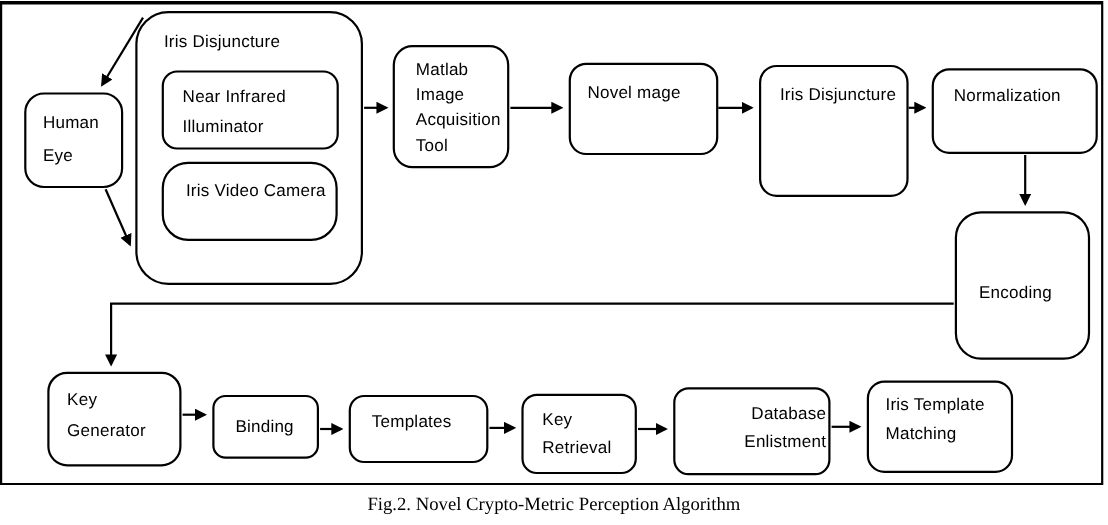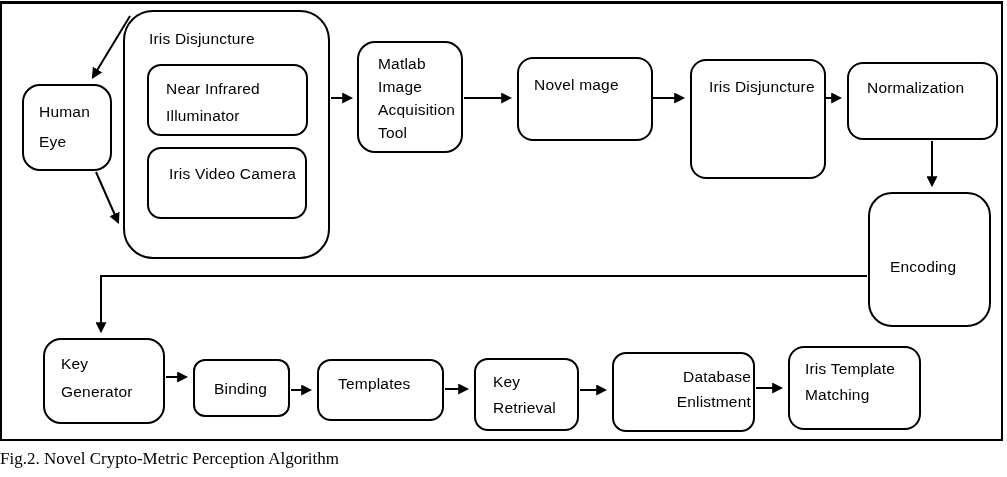--- a/index.html
+++ b/index.html
@@ -27,20 +27,21 @@
     border:2px solid #000000;
     font-size:15.5px;
     letter-spacing:0.2px;
     line-height:27px;
   }
   .node .ln{white-space:nowrap;}
   #arrows{position:absolute;left:0;top:0;width:1007px;height:477px;pointer-events:none;}
   #caption{
     position:absolute;
     left:0;top:449px;width:1007px;
+    text-align:center;
     font-family:"Liberation Serif","DejaVu Serif",serif;
     font-size:17px;
     color:#000000;
   }
   .acq-label{position:absolute;left:24px;top:13px;font-size:15.5px;}
 </style>
 </head>
 <body>
 
 <div id="canvas">
@@ -77,21 +78,21 @@
   <div class="node" style="left:22px;top:84px;width:90px;height:87px;border-radius:18px;padding:11px 6px 0 15px;line-height:30px;">
     <div class="ln">Human</div>
     <div class="ln">Eye</div>
   </div>
 
   <div class="node" style="left:147px;top:64px;width:161px;height:72px;border-radius:14px;padding:9px 4px 0 17px;">
     <div class="ln">Near Infrared</div>
     <div class="ln">Illuminator</div>
   </div>
 
-  <div class="node" style="left:147px;top:147px;width:160px;height:72px;border-radius:14px;padding:11px 4px 0 20px;">
+  <div class="node" style="left:147px;top:147px;width:160px;height:72px;border-radius:24px;padding:11px 4px 0 20px;">
     <div class="ln">Iris Video Camera</div>
   </div>
 
   <div class="node" style="left:357px;top:41px;width:106px;height:112px;border-radius:18px;padding:9px 2px 0 19px;line-height:23px;">
     <div class="ln">Matlab</div>
     <div class="ln">Image</div>
     <div class="ln">Acquisition</div>
     <div class="ln">Tool</div>
   </div>
 

